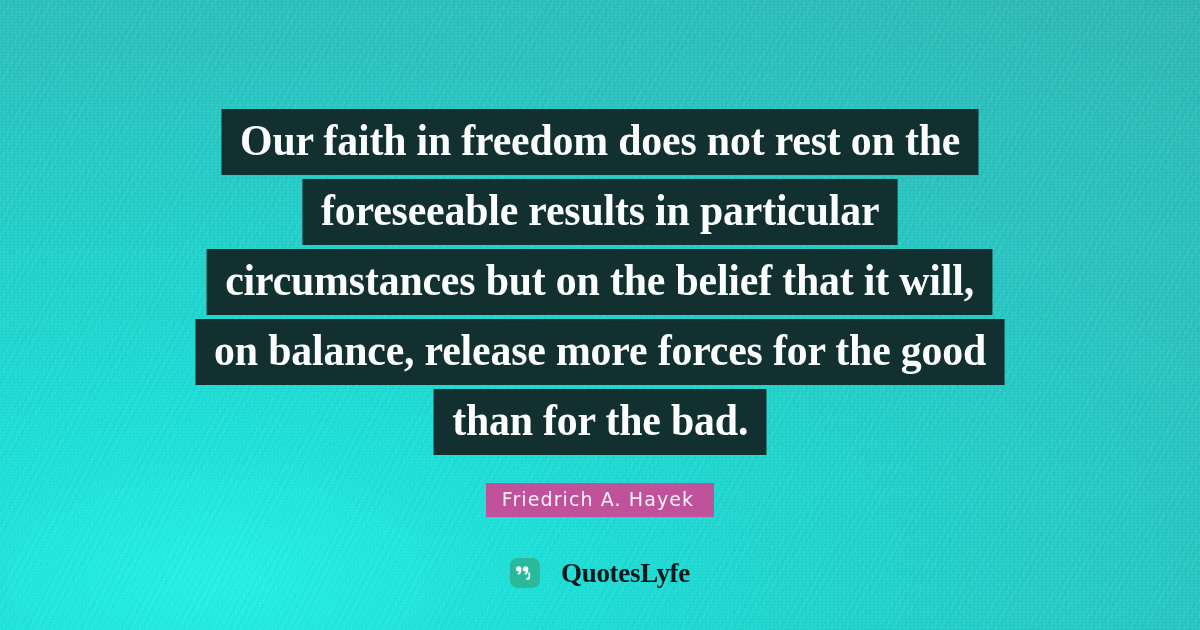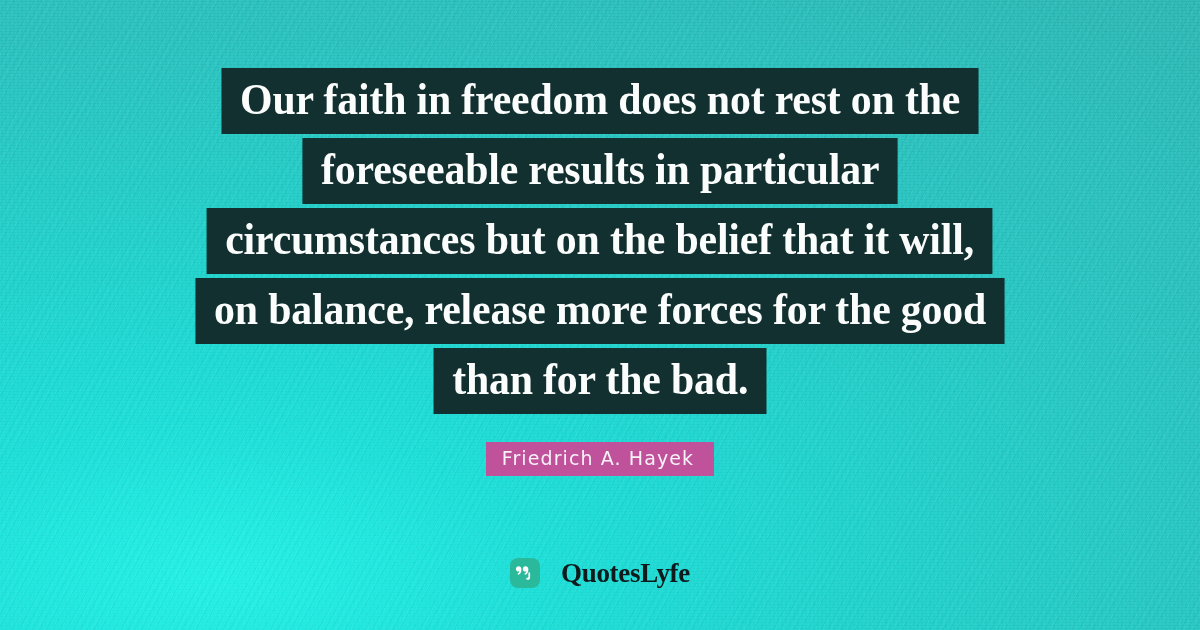--- a/index.html
+++ b/index.html
@@ -45,21 +45,21 @@
     pointer-events: none;
     opacity: 0.16;
     background-image:
       repeating-linear-gradient(118deg, rgba(0,60,60,0.30) 0px, rgba(0,60,60,0.30) 1px, rgba(255,255,255,0.0) 1px, rgba(255,255,255,0.0) 6px),
       repeating-linear-gradient(-63deg, rgba(255,255,255,0.26) 0px, rgba(255,255,255,0.26) 1px, rgba(255,255,255,0.0) 1px, rgba(255,255,255,0.0) 7px);
   }
 
   #quote-block {
     position: relative;
     z-index: 2;
-    margin-top: 68px;
+    margin-top: 109px;
     width: 1200px;
     display: flex;
     flex-direction: column;
     align-items: center;
   }
 
   .quote-line {
     display: block;
     background: #12302F;
     color: #FAFDFC;

